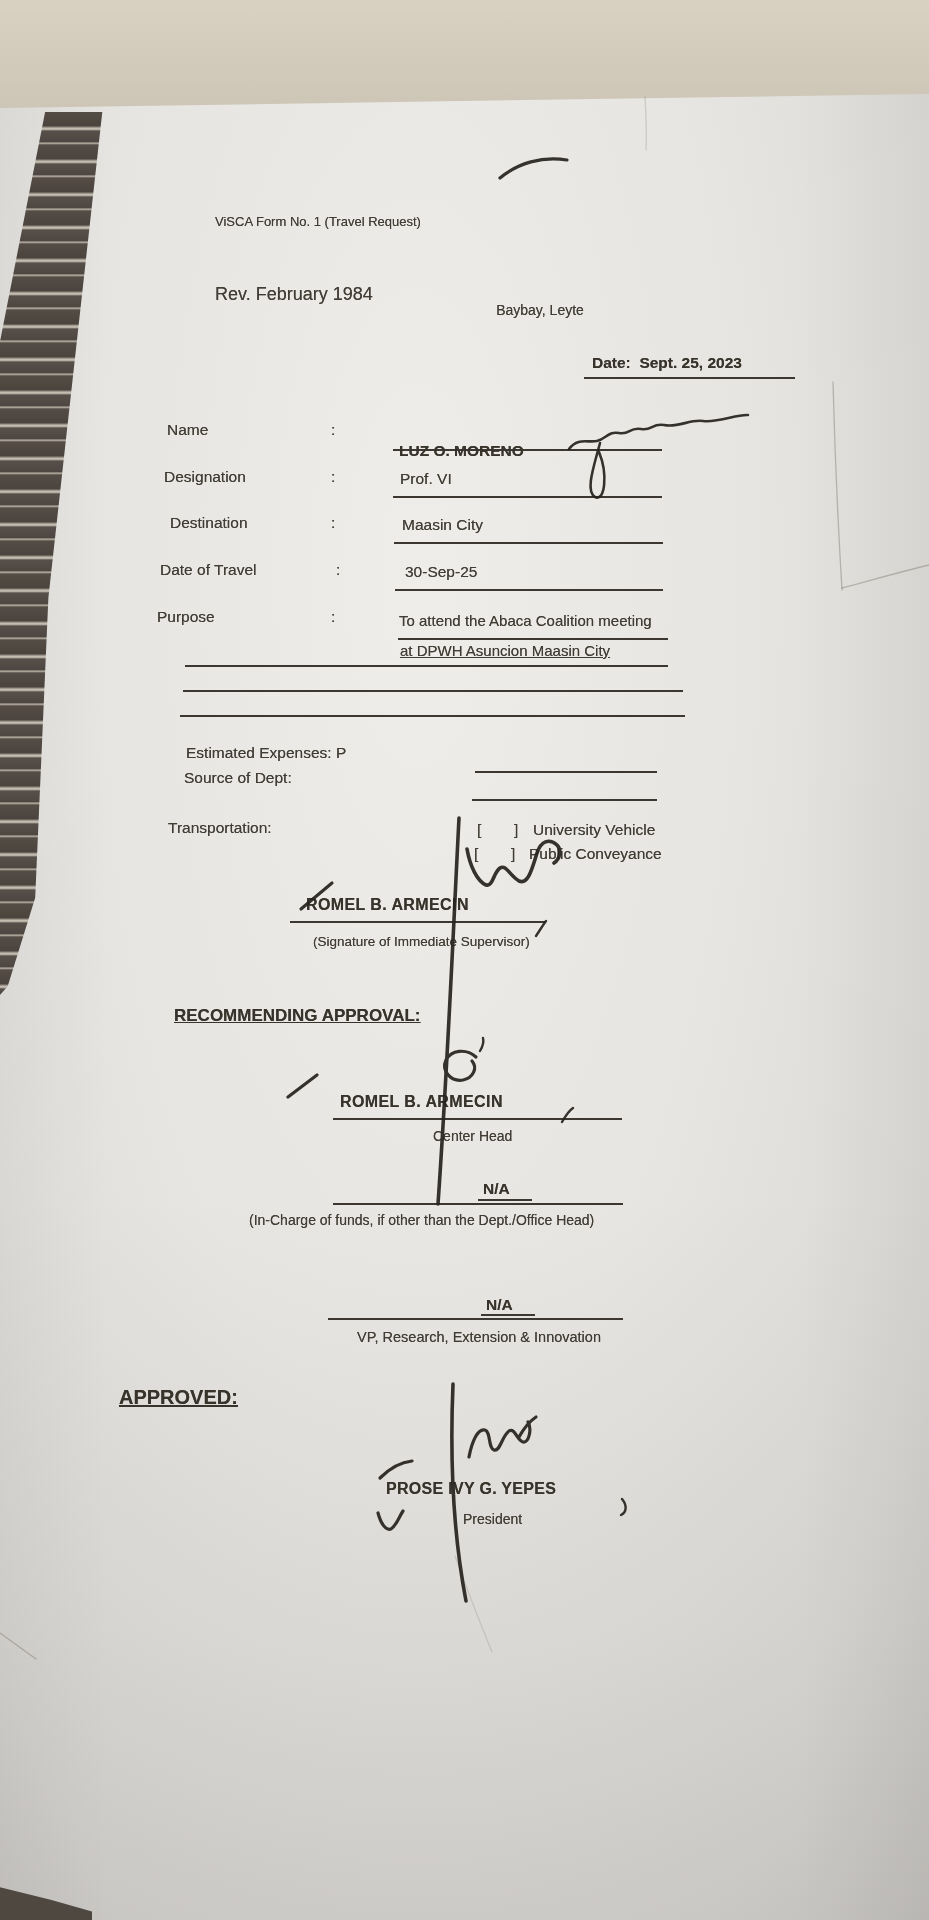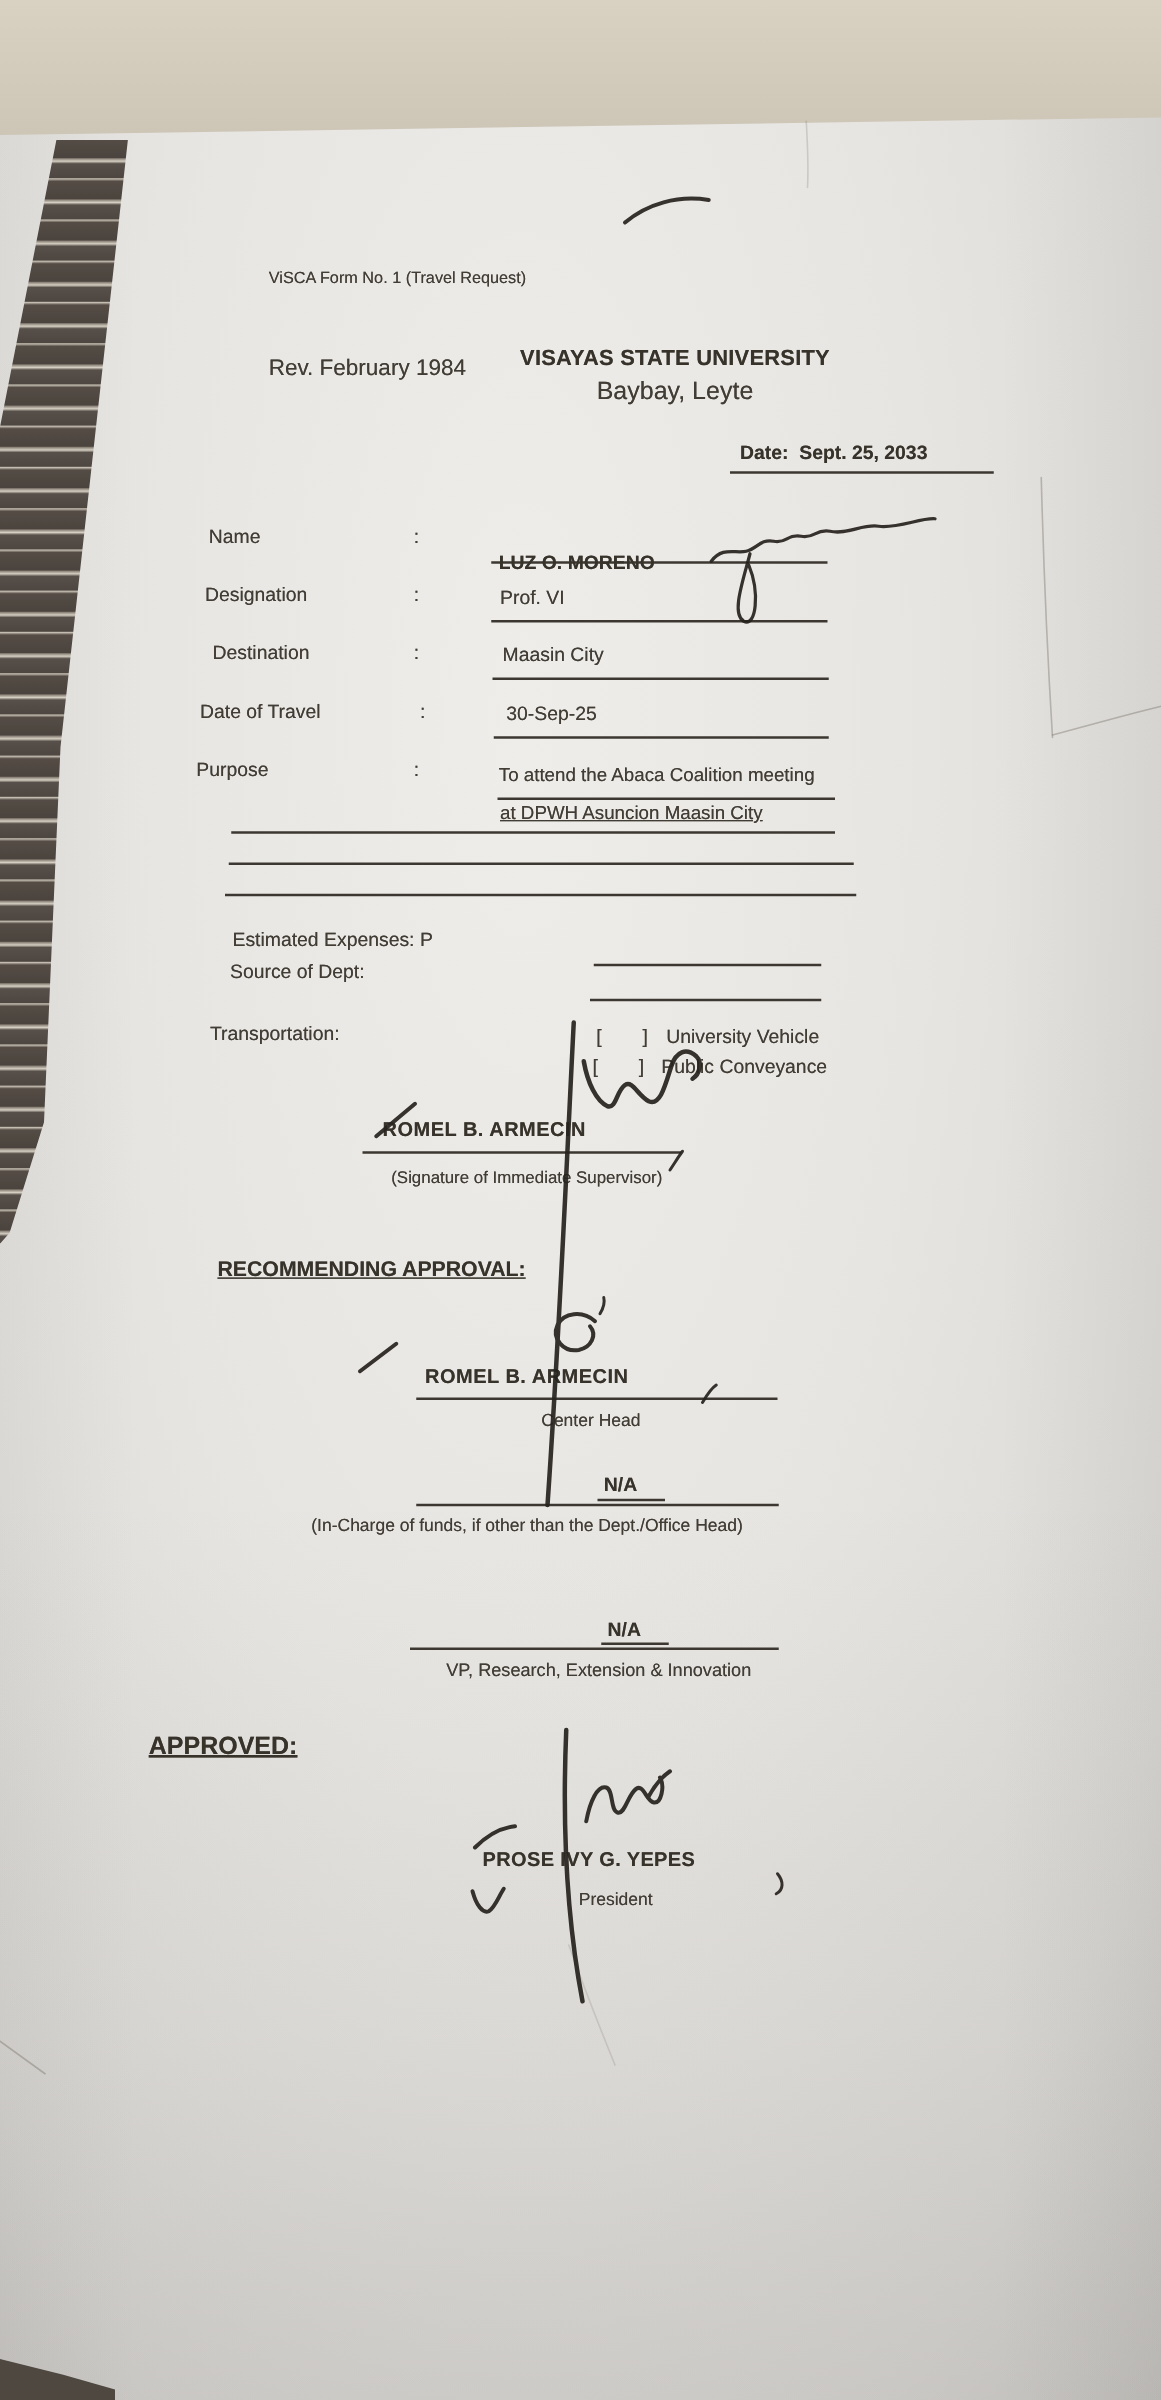--- a/index.html
+++ b/index.html
@@ -51,26 +51,25 @@
 
   <div class="shade"></div>
   <div class="wall"></div>
   <div class="wedge1"></div>
   <div class="wedge2"></div>
   <div class="stripes"></div>
   <div class="corner"></div>
 
   <div class="t" style="left:215px;top:214px;font-size:13px;">ViSCA Form No. 1 (Travel Request)</div>
   <div class="t" style="left:215px;top:239px;font-size:18px;margin-top:45px;">Rev. February 1984</div>
-  <div class="t b ctr" style="left:300px;top:276px;width:480px;font-size:17.5px;letter-spacing:.2px;">VISAYAS STATE UNIVERSITY</div>
-  <div class="t ctr" style="left:300px;top:302px;width:480px;font-size:20px;">Baybay, Leyte</div>
+  <div class="t ctr" style="left:300px;top:302px;width:480px;font-size:14px;">Baybay, Leyte</div>
 
   <div class="t b" style="left:592px;top:354px;">
     <span>Date:</span>&nbsp;
-    <span>Sept. 25, 2033</span>
+    <span>Sept. 25, 2023</span>
   </div>
   <div class="ul thick" style="left:584px;top:377px;width:211px;"></div>
 
   <div class="t" style="left:167px;top:421px;">Name</div>
   <div class="t" style="left:331px;top:421px;">:</div>
   <div class="t b" style="left:399px;top:442px;">LUZ O. MORENO</div>
   <div class="ul" style="left:393px;top:449px;width:269px;"></div>
 
   <div class="t" style="left:164px;top:468px;">Designation</div>
   <div class="t" style="left:331px;top:468px;">:</div>

